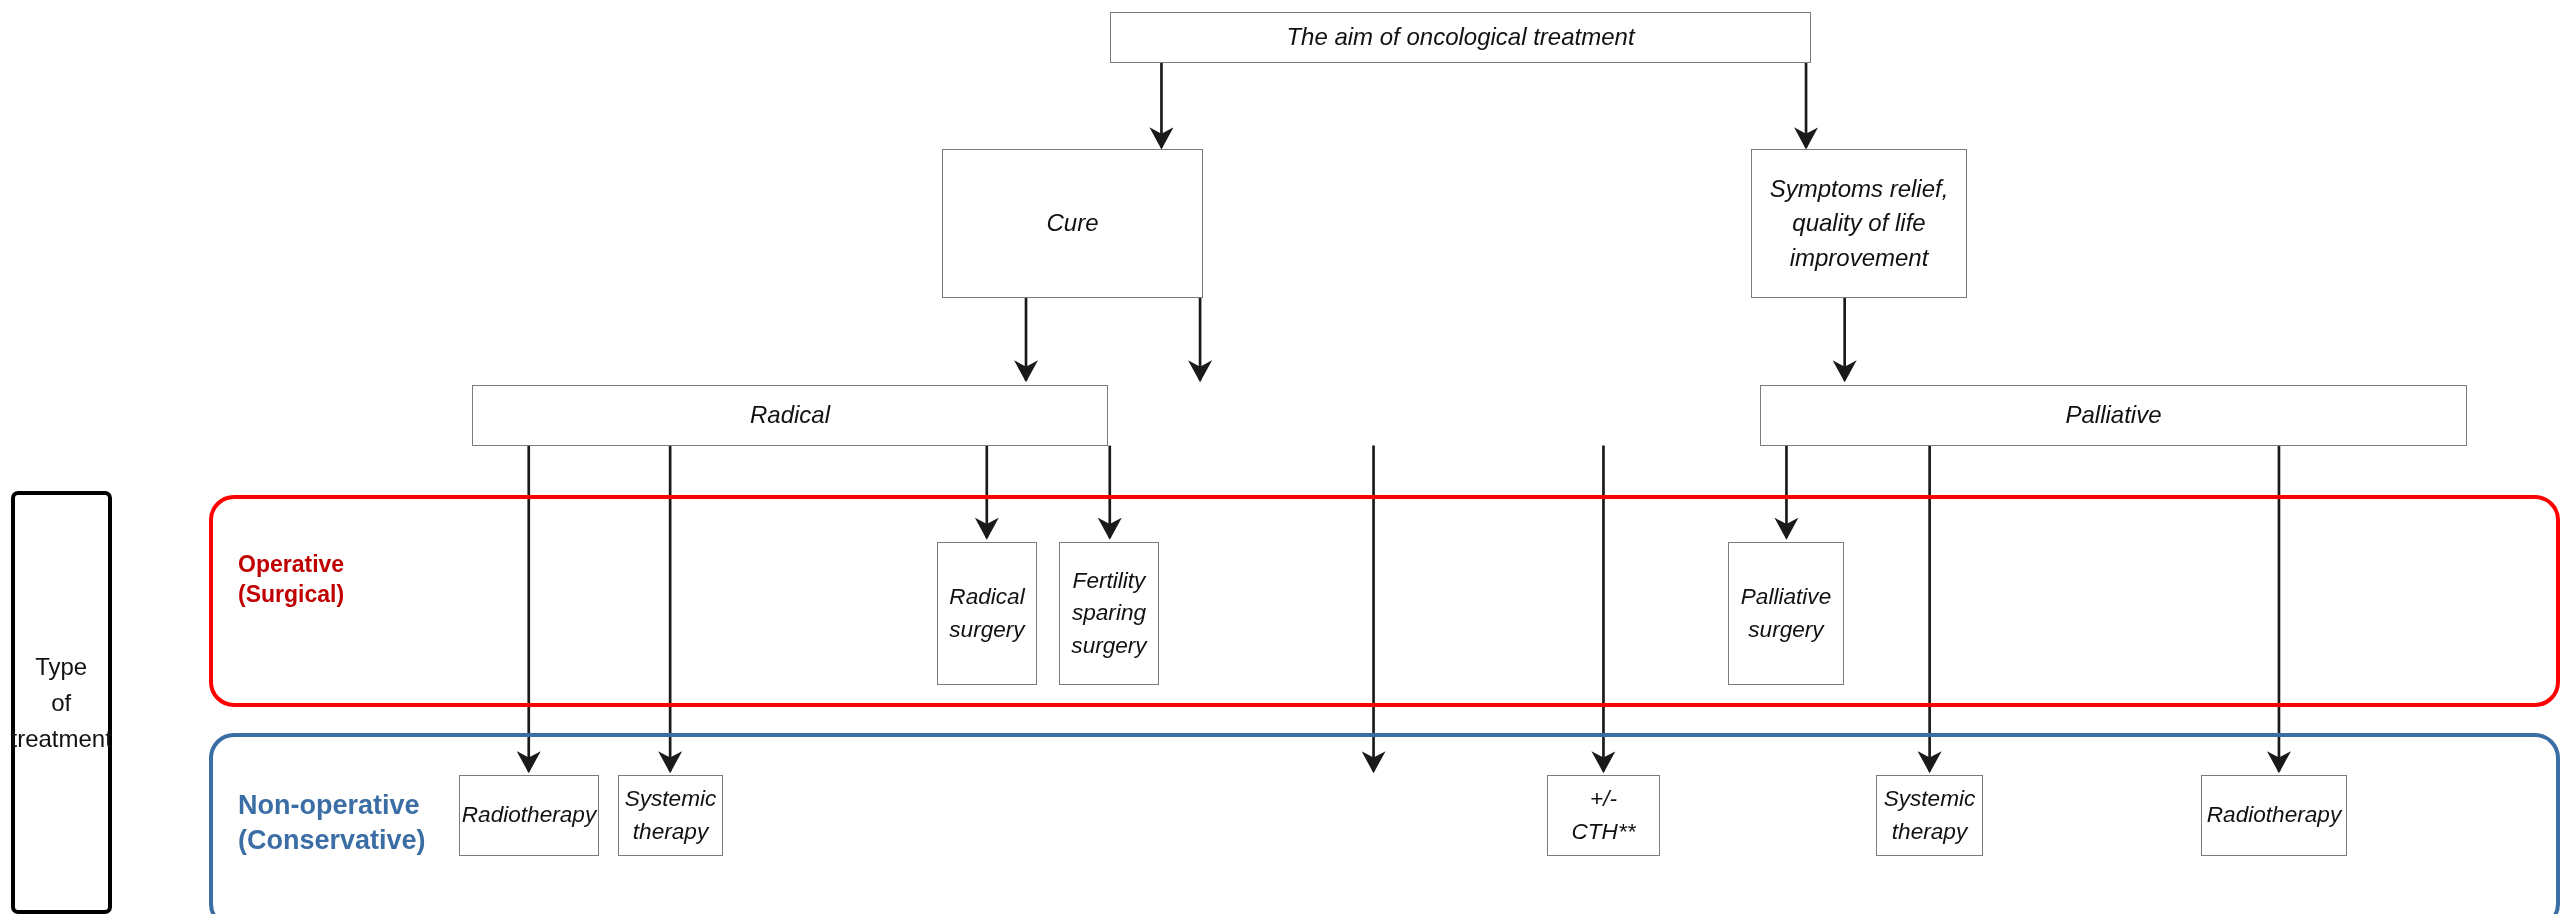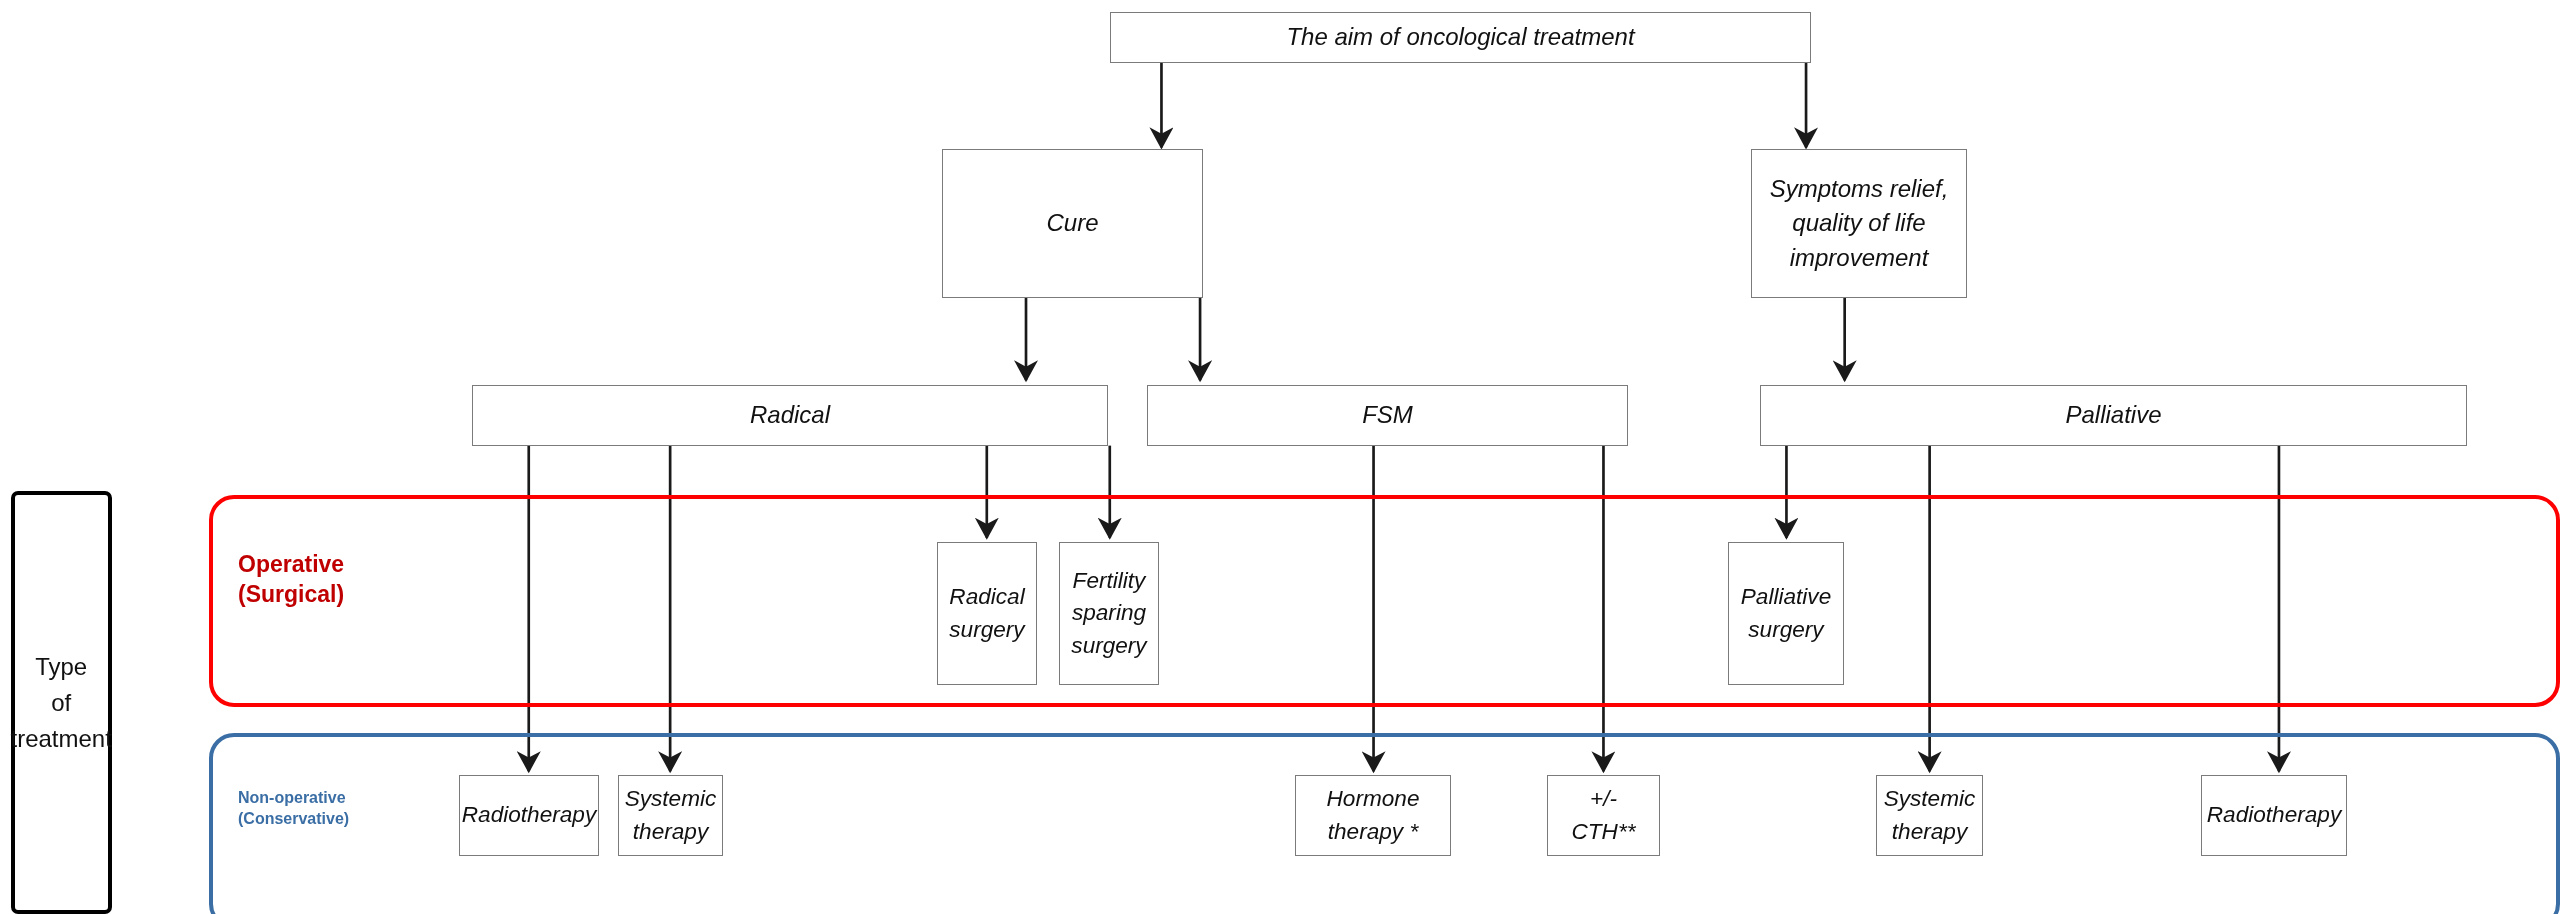--- a/index.html
+++ b/index.html
@@ -14,21 +14,21 @@
   .node .txt{display:block;line-height:1.42;padding:0 3.6px;}
   .fs-md{font-size:24px;}
   .fs-sm{font-size:22.6px;}
 
   .band{position:absolute;box-sizing:border-box;border-radius:25px;background:transparent;z-index:2;}
   .band-op{border:4.2px solid #ff0000;}
   .band-non{border:4.2px solid #3a6ea5;}
 
   .band-label{position:absolute;font-weight:bold;line-height:1.30;z-index:4;white-space:pre-line;margin-left:9px;}
   .lbl-op{color:#c00000;font-size:23px;}
-  .lbl-non{color:#3a6ea5;font-size:16px;}
+  .lbl-non{color:#3a6ea5;font-size:27px;}
 
   .type-box{position:absolute;box-sizing:border-box;border:4.2px solid #000000;border-radius:7px;
             background:#ffffff;display:flex;align-items:center;justify-content:center;
             text-align:center;font-size:24px;color:#111111;line-height:1.5;z-index:4;white-space:pre-line;}
 </style>
 </head>
 <body>
 
 <div id="stage">
 
@@ -76,23 +76,20 @@
   <div class="node fs-md" style="left:1751px;top:149px;width:216px;height:149px;white-space:pre-line;">
     <span class="txt">Symptoms relief,
 quality of life
 improvement</span>
   </div>
 
   <div class="node fs-md" style="left:472px;top:385px;width:636px;height:61px;">
     <span class="txt">Radical</span>
   </div>
 
-  <div class="node fs-md" style="left:1147px;top:385px;width:481px;height:61px;">
-    <span class="txt">FSM</span>
-  </div>
 
   <div class="node fs-md" style="left:1760px;top:385px;width:707px;height:61px;">
     <span class="txt">Palliative</span>
   </div>
 
   <div class="band band-op" style="left:209px;top:495px;width:2351px;height:212px;"></div>
   <div class="band-label lbl-op" style="left:229px;top:550px;">Operative
 (Surgical)</div>
 
   <div class="node fs-sm" style="left:937px;top:542px;width:100px;height:143px;white-space:pre-line;">
@@ -117,24 +114,20 @@
 
   <div class="node fs-sm" style="left:459px;top:775px;width:140px;height:81px;">
     <span class="txt">Radiotherapy</span>
   </div>
 
   <div class="node fs-sm" style="left:618px;top:775px;width:105px;height:81px;white-space:pre-line;">
     <span class="txt">Systemic
 therapy</span>
   </div>
 
-  <div class="node fs-sm" style="left:1295px;top:775px;width:156px;height:81px;white-space:pre-line;">
-    <span class="txt">Hormone
-therapy *</span>
-  </div>
 
   <div class="node fs-sm" style="left:1547px;top:775px;width:113px;height:81px;white-space:pre-line;">
     <span class="txt">+/-
 CTH**</span>
   </div>
 
   <div class="node fs-sm" style="left:1876px;top:775px;width:107px;height:81px;white-space:pre-line;">
     <span class="txt">Systemic
 therapy</span>
   </div>

